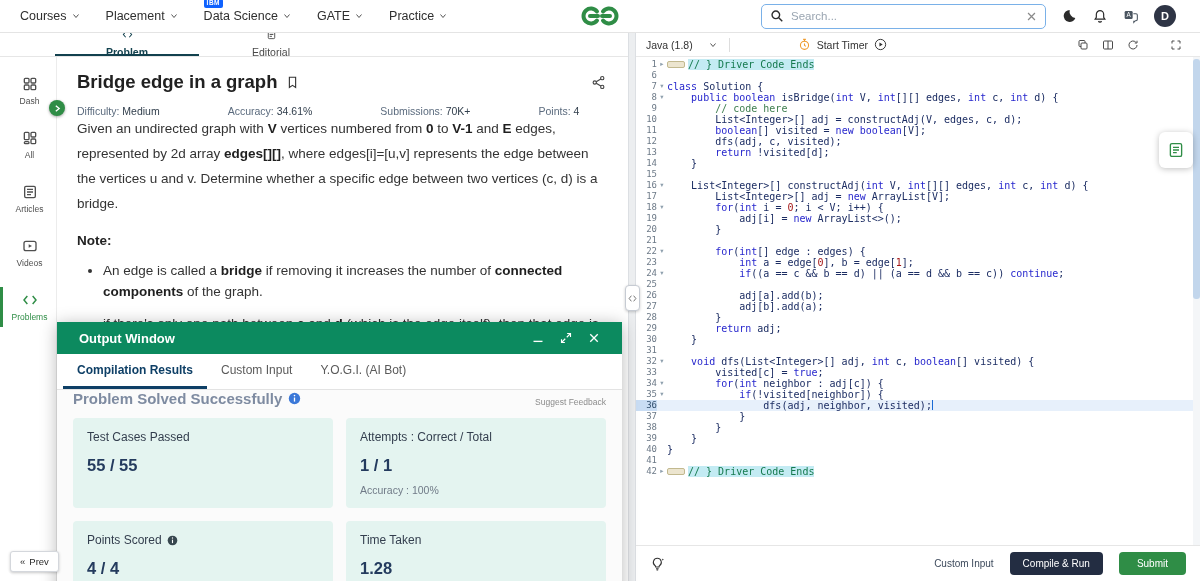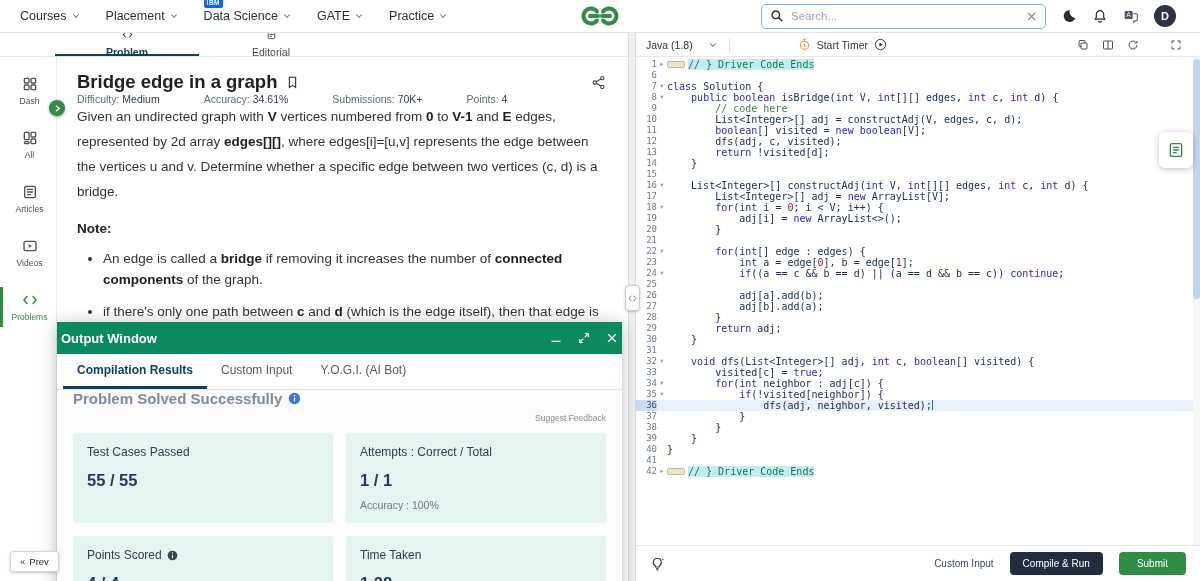--- a/index.html
+++ b/index.html
@@ -45,44 +45,44 @@
   .rail-item.active{color:#2f8d46;border-left-color:#2f8d46;}
   .rail-toggle{position:absolute;top:43px;left:49px;width:16px;height:16px;border-radius:50%;background:#2f8d46;border:none;display:flex;align-items:center;justify-content:center;z-index:40;box-shadow:0 1px 3px rgba(0,0,0,.35);cursor:pointer;}
   .rail-toggle .icn{width:9px;height:9px;color:#fff;}
 
   
   .problem{position:absolute;left:57px;top:0;right:0;bottom:0;padding:14px 22px 0 20px;overflow:hidden;}
   .title-row{display:flex;align-items:center;gap:8px;}
   .title-row h1{font-size:18.5px;font-weight:bold;color:#212121;}
   .title-row .icn{width:15px;height:15px;color:#333;cursor:pointer;}
   .title-row .spacer{flex:1;}
-  .meta-row{display:flex;gap:44px;font-size:10.5px;}
+  .meta-row{display:flex;gap:68px;margin-top:12px;font-size:10.5px;}
   .meta-item{white-space:nowrap;}
   .meta-label{color:#5b6b7e;}
   .meta-value{color:#33404e;}
   .desc{font-size:13.5px;line-height:1.85;color:#333;max-width:562px;}
   .desc b,.bullets b{color:#1f1f1f;}
   .sec-heading{margin-top:16px;font-size:13.5px;color:#222;font-weight:bold;}
   .bullets{margin:12px 0 0 26px;}
   .bullets li{font-size:13.5px;line-height:1.6;color:#333;margin-bottom:10px;max-width:540px;}
 
   
   .modal{position:absolute;left:57px;top:289px;width:565px;height:320px;background:#fff;z-index:35;box-shadow:0 2px 16px rgba(0,0,0,.28);display:flex;flex-direction:column;}
-  .modal-header{height:32px;background:#0c8a5f;display:flex;align-items:center;padding:0 4px;color:#fff;flex:none;}
+  .modal-header{height:32px;background:#0c8a5f;display:flex;align-items:center;padding:0 22px;color:#fff;flex:none;}
   .modal-title{font-size:13px;font-weight:bold;}
   .modal-actions{margin-left:auto;display:flex;gap:16px;align-items:center;}
   .modal-actions .icn{width:12px;height:12px;color:#fff;cursor:pointer;}
   .modal-tabs{height:36px;display:flex;align-items:stretch;padding:0 6px;border-bottom:1px solid #e3e3e3;background:#fff;flex:none;}
   .modal-tab{display:flex;align-items:center;padding:0 14px;font-size:12px;color:#5a5a5a;border-bottom:3px solid transparent;cursor:pointer;}
   .modal-tab.active{color:#0e3f66;font-weight:bold;border-bottom-color:#0e3f66;}
   .modal-content{flex:1;background:#fbfbfb;padding:4px 16px 0;overflow:hidden;}
   .status-row{display:flex;align-items:flex-start;margin-top:-5px;}
   .status{font-size:15px;font-weight:bold;color:#7e8ba1;line-height:19px;}
   .status-row .info{width:13px;height:13px;margin:3px 0 0 6px;}
-  .suggest{margin-left:auto;font-size:8.5px;color:#8b8b8b;margin-top:24px;cursor:pointer;}
+  .suggest{margin-left:auto;font-size:8.5px;color:#8b8b8b;margin-top:8px;cursor:pointer;}
   .cards{display:grid;grid-template-columns:1fr 1fr;gap:13px;margin-top:10px;}
   .card{background:#e4f4f0;border-radius:4px;padding:12px 14px;min-height:84px;}
   .card-label{font-size:12px;color:#333e4e;display:flex;align-items:center;gap:5px;}
   .card-label .icn{width:11px;height:11px;}
   .card-value{margin-top:12px;font-size:16.5px;font-weight:bold;color:#243b5e;}
   .card-sub{margin-top:9px;font-size:10.5px;color:#707a87;}
 
   .prev-btn{position:absolute;left:10px;bottom:9px;z-index:45;background:#fff;border:1px solid #d4d7dc;border-radius:3px;box-shadow:0 1px 3px rgba(0,0,0,.22);padding:4px 9px;font-size:9.5px;color:#2b2b2b;display:flex;gap:4px;align-items:center;cursor:pointer;}
 
   

